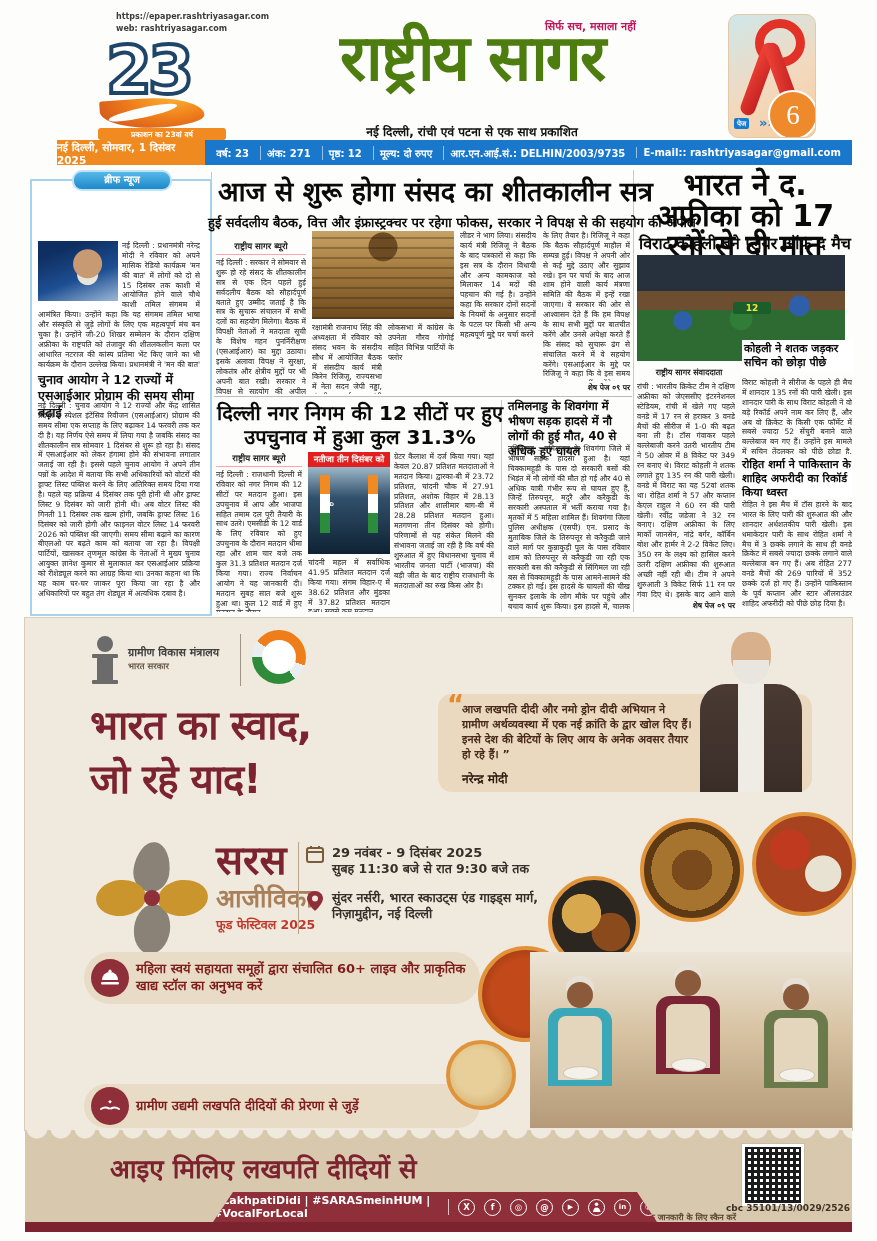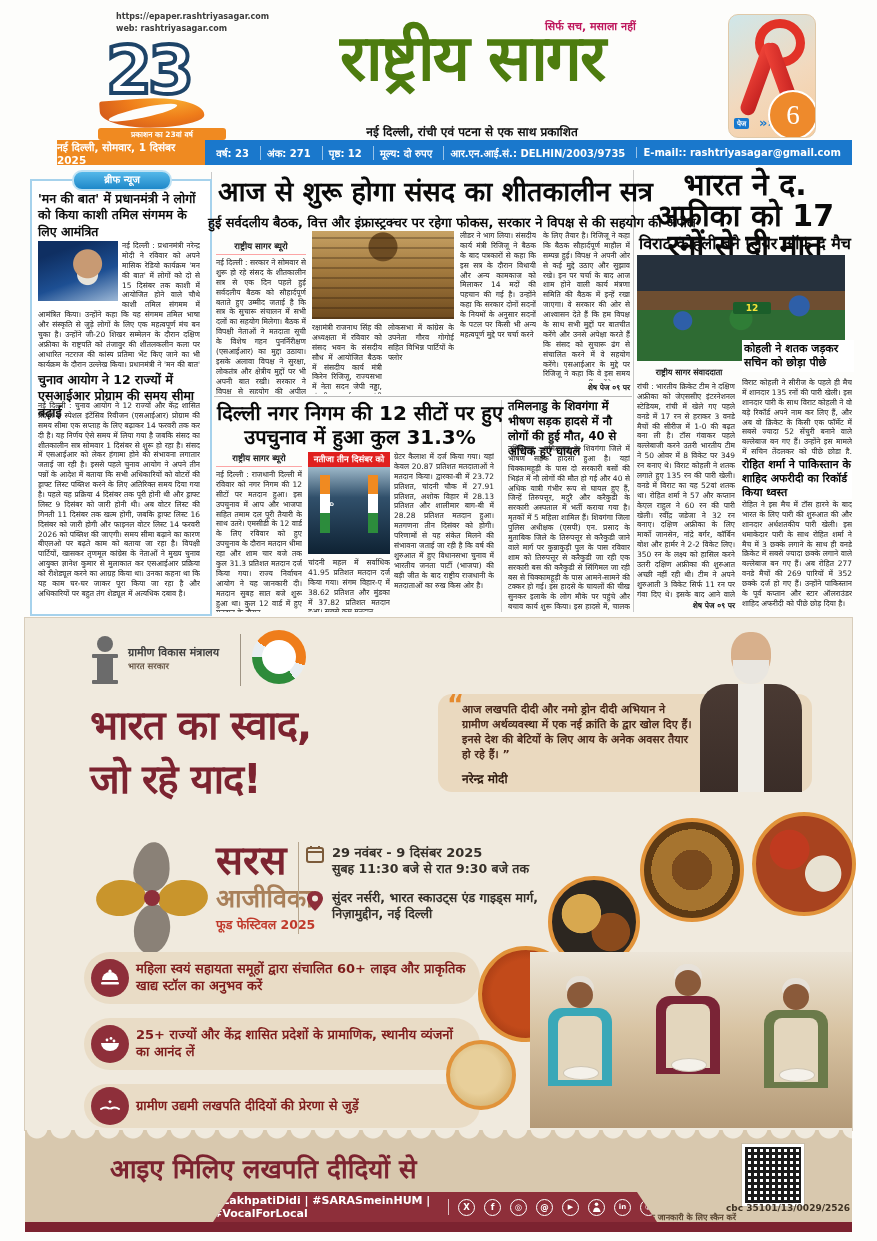--- a/index.html
+++ b/index.html
@@ -154,21 +154,20 @@
   </div>
 
   <div class="abs vline" style="left:211px;top:172px;height:440px;"></div>
   <div class="abs vline" style="left:633px;top:170px;height:442px;"></div>
   <div class="abs vline" style="left:501px;top:400px;height:212px;"></div>
   <div class="abs hline" style="left:214px;top:396px;width:418px;"></div>
 
   <div class="abs briefbox" style="left:30px;top:179px;width:178px;height:433px;"></div>
   <div class="abs badge" style="left:72px;top:170px;width:96px;height:17px;">ब्रीफ न्यूज</div>
 
-  <div class="abs bh" style="left:38px;top:191px;width:162px;">'मन की बात' में प्रधानमंत्री ने लोगों को किया काशी तमिल संगमम के लिए आमंत्रित</div>
   <div class="abs bt" style="left:38px;top:241px;width:162px;height:127px;">
     <span class="photo-modi"></span><span>नई दिल्ली : प्रधानमंत्री नरेन्द्र मोदी ने रविवार को अपने मासिक रेडियो कार्यक्रम 'मन की बात' में लोगों को दो से 15 दिसंबर तक काशी में आयोजित होने वाले चौथे काशी तमिल संगमम में आमंत्रित किया। उन्होंने कहा कि यह संगमम तमिल भाषा और संस्कृति से जुड़े लोगों के लिए एक महत्वपूर्ण मंच बन चुका है। उन्होंने जी-20 शिखर सम्मेलन के दौरान दक्षिण अफ्रीका के राष्ट्रपति को तंजावुर की शीतलकलीन कला पर आधारित नटराज की कांस्य प्रतिमा भेंट किए जाने का भी कार्यक्रम के दौरान उल्लेख किया। प्रधानमंत्री ने 'मन की बात' के 128वें एपिसोड में कहा कि विश्व की सबसे पुरानी भाषा और विश्व के सबसे प्राचीन शहरों में से एक शहर दोनों का संगम हमेशा अद्भुत होता है। इस बार के काशी-तमिल संगमम की थीम तमिल सिखो (तमिल करकलम) है।</span>
   </div>
   <div class="abs bh" style="left:38px;top:372px;width:162px;">चुनाव आयोग ने 12 राज्यों में एसआईआर प्रोग्राम की समय सीमा बढ़ाई</div>
   <div class="abs bt" style="left:38px;top:401px;width:162px;height:205px;">नई दिल्ली : चुनाव आयोग ने 12 राज्यों और केंद्र शासित प्रदेशों में स्पेशल इंटेंसिव रिवीजन (एसआईआर) प्रोग्राम की समय सीमा एक सप्ताह के लिए बढ़ाकर 14 फरवरी तक कर दी है। यह निर्णय ऐसे समय में लिया गया है जबकि संसद का शीतकालीन सत्र सोमवार 1 दिसंबर से शुरू हो रहा है। संसद में एसआईआर को लेकर हंगामा होने की संभावना लगातार जताई जा रही है। इससे पहले चुनाव आयोग ने अपने तीन पन्नों के आदेश में बताया कि सभी अधिकारियों को वोटरों की ड्राफ्ट लिस्ट पब्लिश करने के लिए अतिरिक्त समय दिया गया है। पहले यह प्रक्रिया 4 दिसंबर तक पूरी होनी थी और ड्राफ्ट लिस्ट 9 दिसंबर को जारी होनी थी। अब वोटर लिस्ट की गिनती 11 दिसंबर तक खत्म होगी, जबकि ड्राफ्ट लिस्ट 16 दिसंबर को जारी होगी और फाइनल वोटर लिस्ट 14 फरवरी 2026 को पब्लिश की जाएगी। समय सीमा बढ़ाने का कारण बीएलओ पर बढ़ते काम को बताया जा रहा है। विपक्षी पार्टियों, खासकर तृणमूल कांग्रेस के नेताओं ने मुख्य चुनाव आयुक्त ज्ञानेश कुमार से मुलाकात कर एसआईआर प्रक्रिया को रीशेड्यूल करने का आग्रह किया था। उनका कहना था कि यह काम घर-घर जाकर पूरा किया जा रहा है और अधिकारियों पर बहुत तंग शेड्यूल में अत्यधिक दबाव है।</div>
 
   <div class="abs hl" style="left:218px;top:172px;width:410px;font-size:27px;text-align:center;white-space:nowrap;">आज से शुरू होगा संसद का शीतकालीन सत्र</div>
   <div class="abs hl" style="left:208px;top:213px;width:426px;font-size:13px;text-align:center;white-space:nowrap;">हुई सर्वदलीय बैठक, वित्त और इंफ्रास्ट्रक्चर पर रहेगा फोकस, सरकार ने विपक्ष से की सहयोग की अपील</div>
   <div class="abs by" style="left:216px;top:240px;width:90px;">राष्ट्रीय सागर ब्यूरो</div>
   <div class="abs bt" style="left:216px;top:258px;width:90px;height:136px;">नई दिल्ली : सरकार ने सोमवार से शुरू हो रहे संसद के शीतकालीन सत्र से एक दिन पहले हुई सर्वदलीय बैठक को सौहार्दपूर्ण बताते हुए उम्मीद जताई है कि सत्र के सुचारू संचालन में सभी दलों का सहयोग मिलेगा। बैठक में विपक्षी नेताओं ने मतदाता सूची के विशेष गहन पुनर्निरीक्षण (एसआईआर) का मुद्दा उठाया। इसके अलावा विपक्ष ने सुरक्षा, लोकतंत्र और क्षेत्रीय मुद्दों पर भी अपनी बात रखी। सरकार ने विपक्ष से सहयोग की अपील करते हुए आश्वासन दिया कि सरकार विपक्ष की ओर से उठाए जा रहे सभी मुद्दों पर विचार करेगी।</div>
@@ -277,31 +276,20 @@
 
   <div class="abs pill" style="left:84px;top:952px;width:396px;height:52px;">
     <div class="pill-ic">
       <svg width="20" height="18" viewBox="0 0 20 18">
           <path d="M2 11a8 8 0 0 1 16 0z" fill="#fff"></path>
           <rect x="1" y="13" width="18" height="2.6" rx="1.3" fill="#fff"></rect>
           <circle cx="10" cy="2.2" r="1.6" fill="#fff"></circle>
         </svg>
     </div>
     <div class="pill-tx">महिला स्वयं सहायता समूहों द्वारा संचालित 60+ लाइव और प्राकृतिक खाद्य स्टॉल का अनुभव करें</div>
-  </div>
-  <div class="abs pill" style="left:84px;top:1018px;width:396px;height:52px;">
-    <div class="pill-ic">
-      <svg width="20" height="18" viewBox="0 0 20 18">
-          <path d="M1 8h18a9 8 0 0 1-18 0z" fill="#fff"></path>
-          <circle cx="7" cy="5" r="1.4" fill="#fff"></circle>
-          <circle cx="11" cy="3.4" r="1.4" fill="#fff"></circle>
-          <circle cx="14" cy="6" r="1.4" fill="#fff"></circle>
-        </svg>
-    </div>
-    <div class="pill-tx">25+ राज्यों और केंद्र शासित प्रदेशों के प्रामाणिक, स्थानीय व्यंजनों का आनंद लें</div>
   </div>
   <div class="abs pill" style="left:84px;top:1084px;width:396px;height:44px;">
     <div class="pill-ic">
       <svg width="20" height="18" viewBox="0 0 20 18">
           <path d="M10 3l1.8 1.8L10 6.6 8.2 4.8z" fill="#fff"></path>
           <path d="M1 12c3-2 5-2 8-.5M19 12c-3-2-5-2-8-.5" stroke="#fff" stroke-width="2" fill="none" stroke-linecap="round"></path>
         </svg>
     </div>
     <div class="pill-tx">ग्रामीण उद्यमी लखपति दीदियों की प्रेरणा से जुड़ें</div>
   </div>

